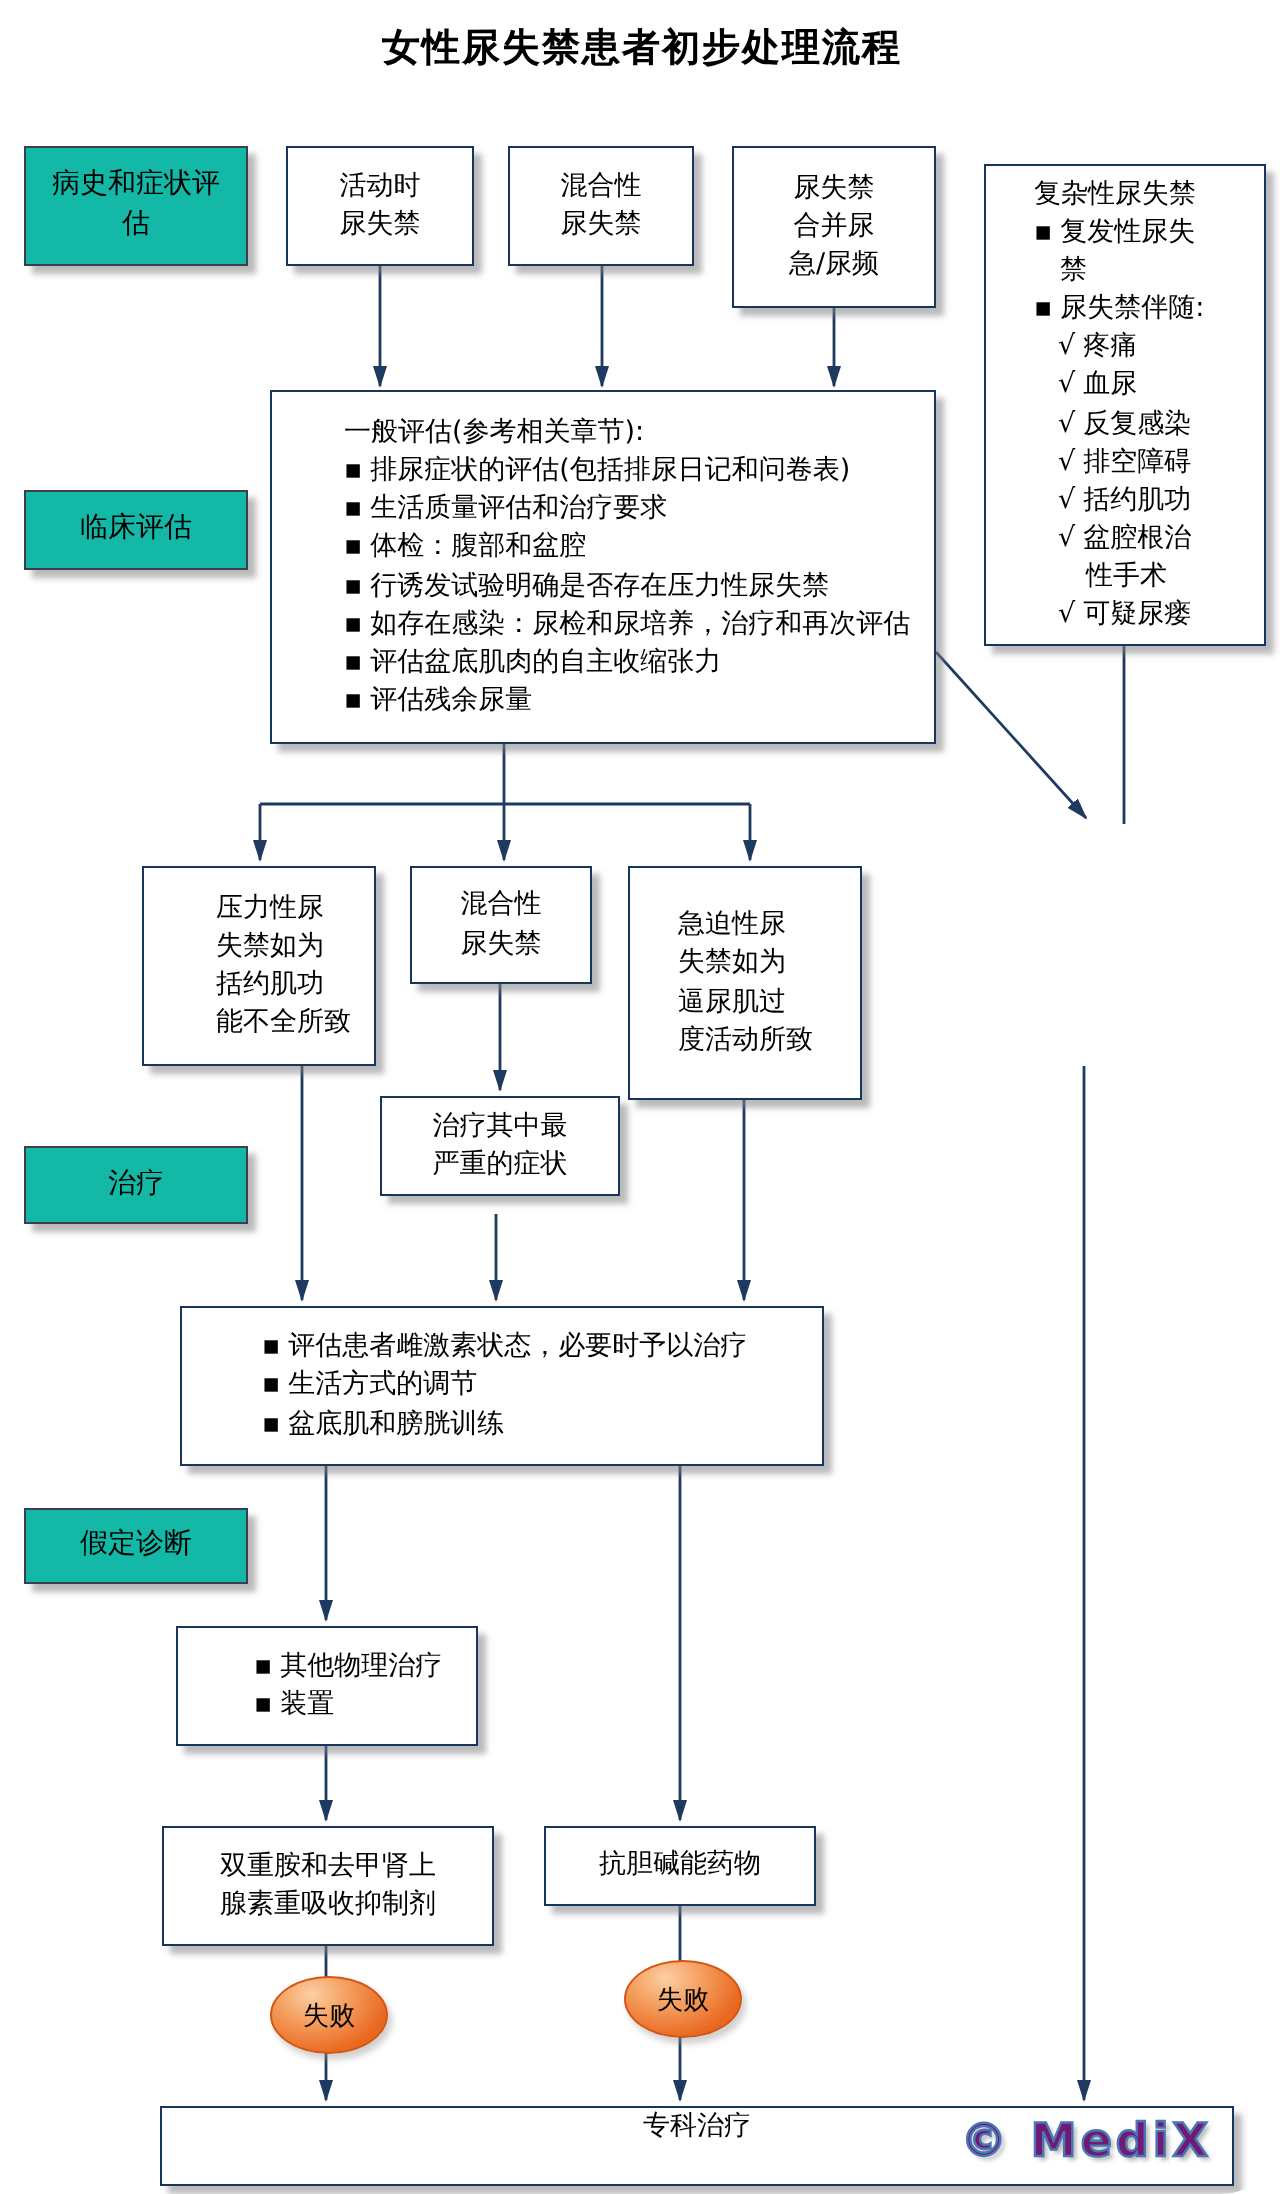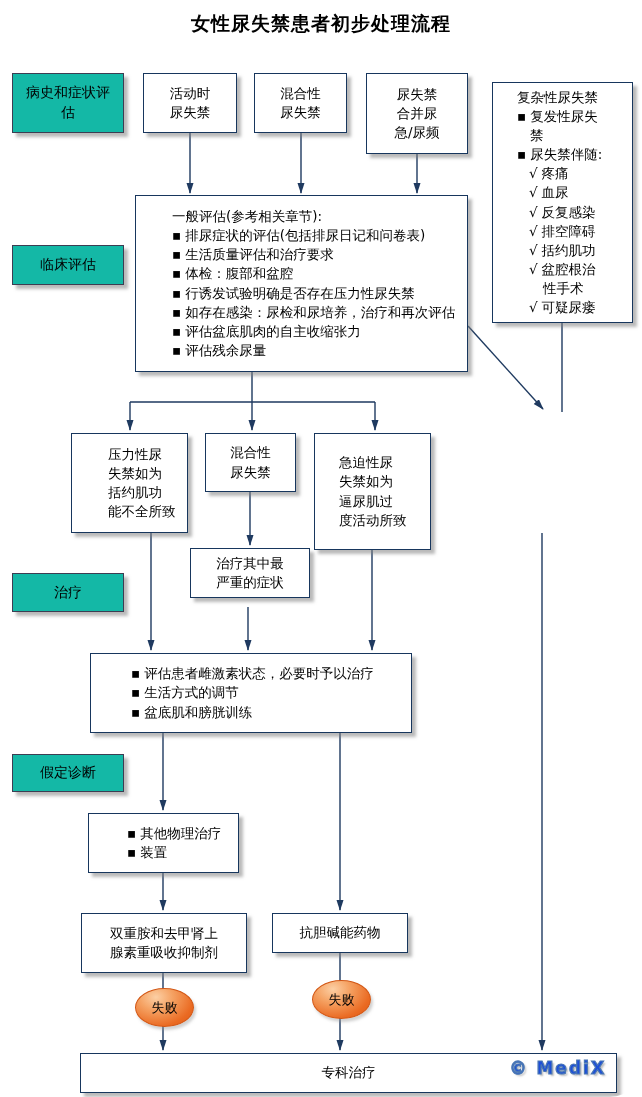--- a/index.html
+++ b/index.html
@@ -33,26 +33,26 @@
     position:absolute; z-index:3; border-radius:50%;
     background:radial-gradient(ellipse at 35% 22%, #FCCFA4 0%, #F5A263 32%, #EA6A22 72%, #E05A15 100%);
     border:1px solid #D25715;
     display:flex; align-items:center; justify-content:center;
     font-size:13px; box-shadow:2px 3px 3px rgba(150,150,150,0.45);
   }
   #specialist-bar {
     position:absolute; left:80px; top:1053px; width:537px; height:40px;
     box-sizing:border-box; background:#fff; border:1.5px solid #17365D; z-index:2;
     box-shadow:4px 4px 3px rgba(130,130,130,0.55);
-    display:flex; align-items:center; justify-content:center; font-size:13.5px;
+    display:flex; align-items:flex-start; justify-content:center; font-size:13.5px;
   }
   #medix-logo {
     position:absolute; right:10px; top:4px; z-index:4;
-    font-size:17px; font-weight:bold; letter-spacing:2px;
-    color:#1d4ed8; -webkit-text-stroke:1.2px #4A77B4;
+    font-size:23px; font-weight:bold; letter-spacing:2px;
+    color:#701a75; -webkit-text-stroke:1.2px #4A77B4;
     text-shadow:2px 2px 2px rgba(140,140,140,0.6);
   }
 </style>
 </head>
 <body>
 
 <div id="canvas">
 
   <div id="flow-title">女性尿失禁患者初步处理流程</div>
 

